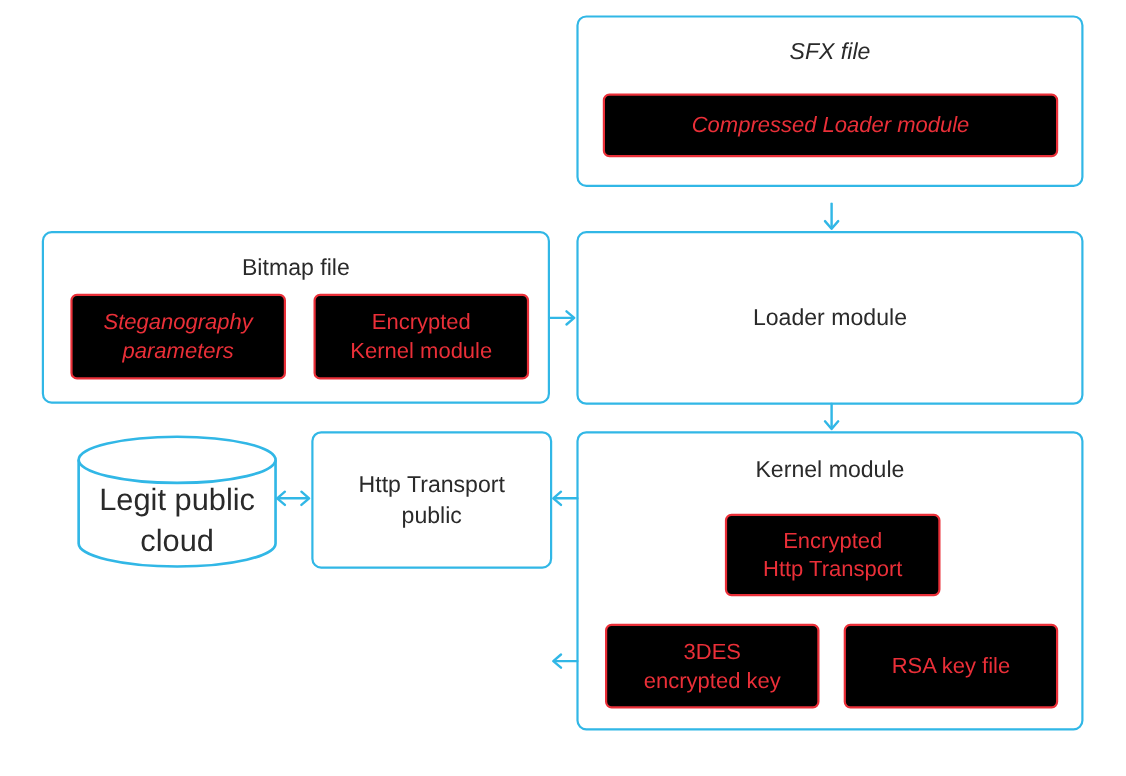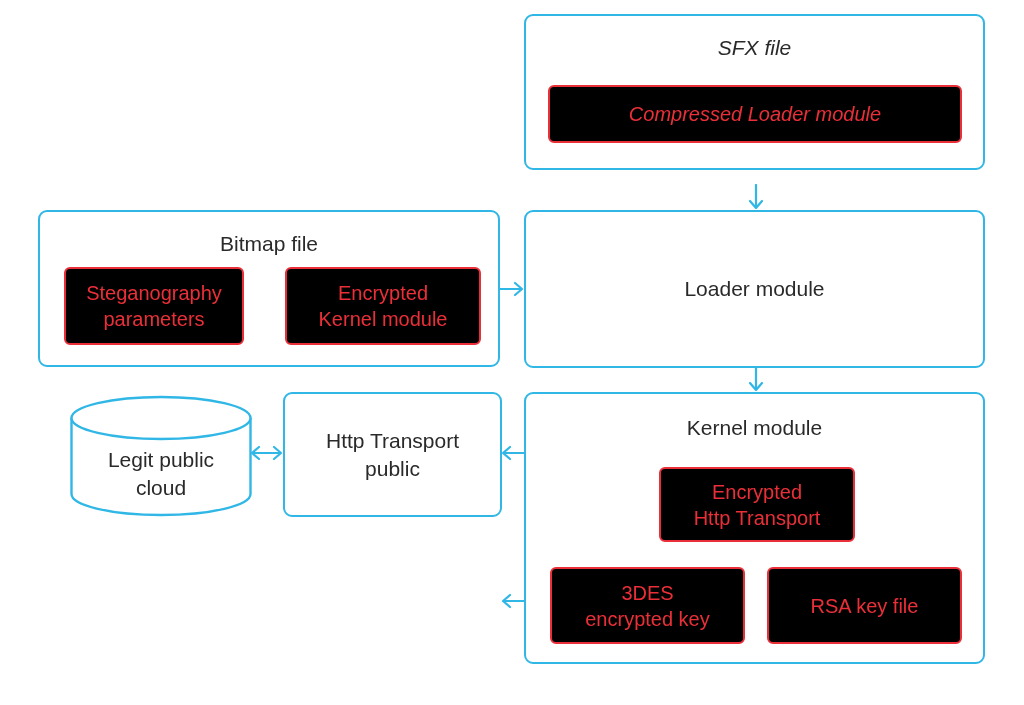--- a/index.html
+++ b/index.html
@@ -15,37 +15,37 @@
   .node-title.kernel-t{margin-top:22px;}
   .flexcenter{display:flex;flex-direction:column;align-items:center;justify-content:center;text-align:center;font-size:21px;line-height:1.3;}
   .redbox{position:absolute;border:2px solid var(--danger);border-radius:6px;color:var(--danger);
           display:flex;flex-direction:column;align-items:center;justify-content:center;text-align:center;
           font-size:20px;line-height:1.3;background:#000000;box-sizing:border-box;}
   .arrow{position:absolute;}
   .arrow path{stroke:var(--accent);stroke-width:2.2;fill:none;stroke-linecap:round;stroke-linejoin:round;}
   .cyl{position:absolute;}
   .cyl path, .cyl ellipse{stroke:var(--accent);stroke-width:2.4;fill:#fff;}
   .cyl-label{position:absolute;display:flex;flex-direction:column;align-items:center;justify-content:center;
-             text-align:center;font-size:21px;line-height:1.32;color:var(--text);}
+             text-align:center;font-size:28px;line-height:1.32;color:var(--text);}
 </style>
 </head>
 <body>
 
 <div class="canvas">
 
   <div class="node" style="left:524px;top:14px;width:461px;height:156px;font-style:italic;">
     <div class="node-title">SFX file</div>
     <div class="redbox" style="left:22px;top:69px;width:414px;height:58px;">
       <div>Compressed Loader module</div>
     </div>
   </div>
 
   <div class="node" style="left:38px;top:210px;width:462px;height:157px;">
     <div class="node-title">Bitmap file</div>
-    <div class="redbox" style="left:24px;top:55px;width:180px;height:78px;">
+    <div class="redbox" style="left:24px;top:55px;width:196px;height:78px;font-style:italic;">
       <div>Steganography</div>
       <div>parameters</div>
     </div>
     <div class="redbox" style="left:245px;top:55px;width:196px;height:78px;">
       <div>Encrypted</div>
       <div>Kernel module</div>
     </div>
   </div>
 
   <div class="node flexcenter" style="left:524px;top:210px;width:461px;height:158px;text-align:center;">

